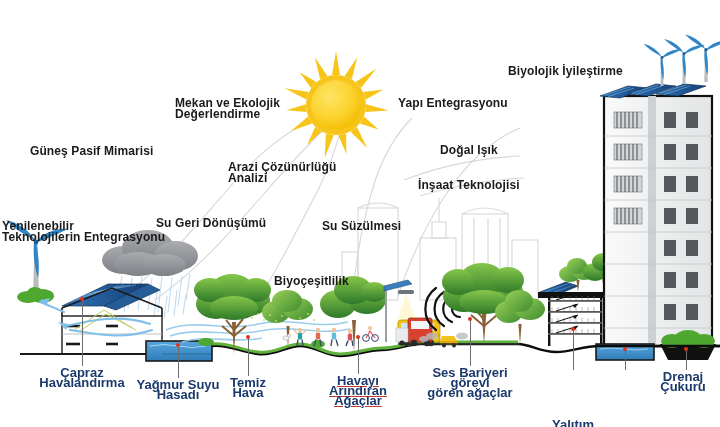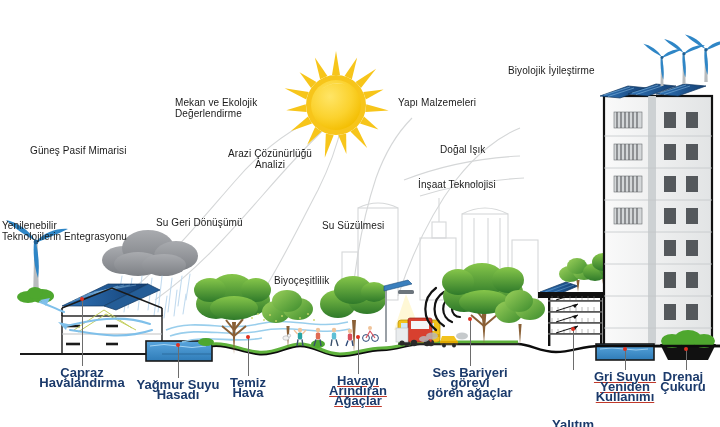--- a/index.html
+++ b/index.html
@@ -1,18 +1,18 @@
 <!DOCTYPE html>
 <html><head>
 <meta charset="utf-8">
 <style>
   html,body{margin:0;padding:0;background:#ffffff;}
   body{font-family:"Liberation Sans",sans-serif;}
   #stage{position:relative;width:720px;height:427px;overflow:hidden;background:#fff;}
-  .lbl{position:absolute;color:#1a1a1a;font-weight:400;font-size:10px;line-height:10.5px;letter-spacing:.1px;white-space:pre-line;}
+  .lbl{position:absolute;color:#1a1a1a;font-weight:700;font-size:12px;line-height:10.5px;letter-spacing:.1px;white-space:pre-line;}
   .blbl{position:absolute;color:#1b3a6b;font-weight:700;font-size:13px;line-height:10px;text-align:center;white-space:pre-line;}
   .blbl.u{text-decoration:underline;text-decoration-color:#c0392b;}
   .leader{position:absolute;background:#6d6d6d;width:1px;}
   .dot{position:absolute;width:4px;height:4px;border-radius:50%;background:#e03020;}
   svg{display:block;position:absolute;top:0;left:0;overflow:visible;}
 </style>
 </head>
 <body>
 
 <div id="stage">
@@ -574,25 +574,25 @@
     <path d="M596 346 L720 346" stroke="#0c0c0c" stroke-width="2.4"></path>
 
   </svg>
 
   <div class="lbl" style="left:30px;top:146px;">Güneş Pasif Mimarisi</div>
   <div class="lbl" style="left:2px;top:221px;">Yenilenebilir
 Teknolojilerin Entegrasyonu</div>
   <div class="lbl" style="left:156px;top:218px;">Su Geri Dönüşümü</div>
   <div class="lbl" style="left:175px;top:98px;">Mekan ve Ekolojik
 Değerlendirme</div>
-  <div class="lbl" style="left:228px;top:149px;text-align:center;">Arazi Çözünürlüğü
+  <div class="lbl" style="left:228px;top:162px;">Arazi Çözünürlüğü
 Analizi</div>
   <div class="lbl" style="left:322px;top:205px;margin-top:16px;">Su Süzülmesi</div>
   <div class="lbl" style="left:274px;top:276px;">Biyoçeşitlilik</div>
-  <div class="lbl" style="left:398px;top:98px;">Yapı Malzemeleri</div>
+  <div class="lbl" style="left:398px;top:98px;">Yapı Entegrasyonu</div>
   <div class="lbl" style="left:440px;top:145px;">Doğal Işık</div>
   <div class="lbl" style="left:418px;top:180px;">İnşaat Teknolojisi</div>
   <div class="lbl" style="left:508px;top:66px;">Biyolojik İyileştirme</div>
 
   <div class="leader" style="left:82px;top:300px;height:66px;"></div>
   <div class="dot" style="left:80px;top:297px;"></div>
 
   <div class="leader" style="left:178px;top:346px;height:32px;"></div>
   <div class="dot" style="left:176px;top:343px;"></div>
 
@@ -615,17 +615,15 @@
   <div class="dot" style="left:684px;top:347px;"></div>
 
   <div class="blbl" style="left:22px;top:368px;width:120px;">Çapraz Havalandırma</div>
   <div class="blbl" style="left:121px;top:380px;width:114px;">Yağmur Suyu Hasadı</div>
   <div class="blbl" style="left:213px;top:378px;width:70px;">Temiz Hava</div>
   <div class="blbl" style="left:421px;top:368px;width:98px;">Ses Bariyeri görevi
 gören ağaçlar</div>
   <div class="blbl u" style="left:315px;top:376px;width:86px;">Havayı Arındıran
 Ağaçlar</div>
   <div class="blbl" style="left:522px;top:372px;width:102px;margin-top:48px;">Yalıtım Malzemesi</div>
-  <div class="blbl u" style="left:580px;top:372px;width:90px;">Gri Suyun
-Yeniden Kullanımı</div>
   <div class="blbl" style="left:646px;top:372px;width:74px;">Drenaj Çukuru</div>
 
 </div>
 
 </body></html>

